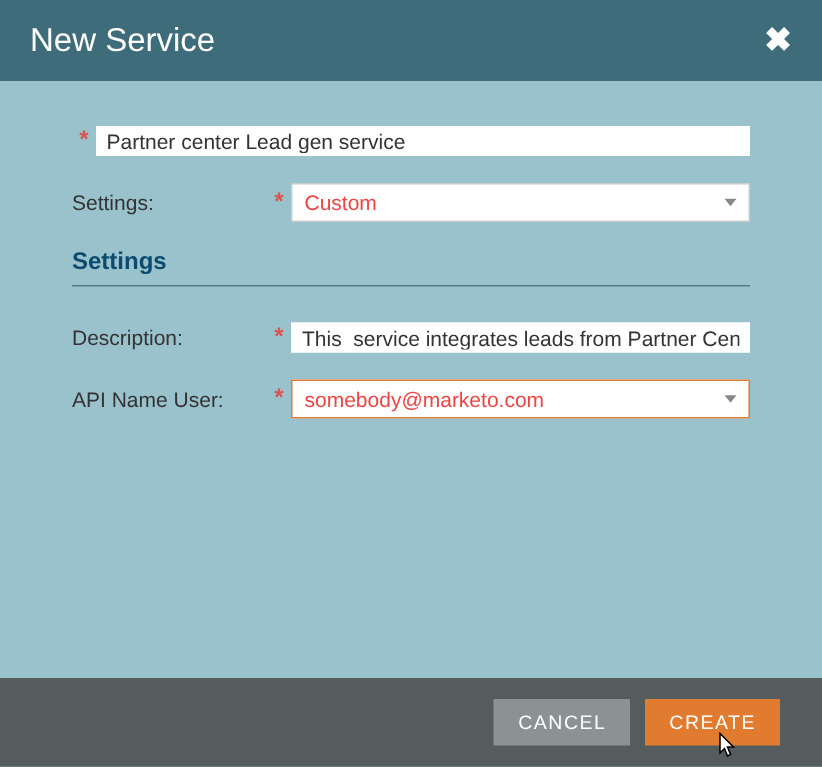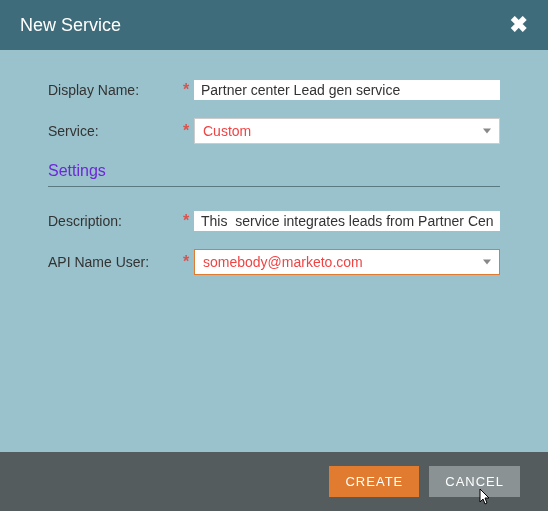--- a/index.html
+++ b/index.html
@@ -23,21 +23,21 @@
   }
   .titlebar {
     background: #3f6c7a;
     color: #fff;
     padding: 14px 20px;
     display: flex;
     align-items: center;
     justify-content: space-between;
   }
   .titlebar h1 {
-    font-size: 18px;
+    font-size: 22px;
     font-weight: 400;
   }
   .close-x {
     font-size: 22px;
     font-weight: bold;
     cursor: pointer;
     line-height: 1;
   }
   .content {
     background: #9ac2cc;
@@ -97,24 +97,24 @@
     top: 50%;
     transform: translateY(-50%);
     width: 0;
     height: 0;
     border-left: 4px solid transparent;
     border-right: 4px solid transparent;
     border-top: 5px solid #888;
   }
   .section-heading {
     font-size: 16px;
-    color: #6d28d9;
+    color: #0c4a6e;
     margin-top: 8px;
     margin-bottom: 6px;
-    font-weight: 400;
+    font-weight: 700;
   }
   .section-rule {
     border: none;
     border-top: 1px solid #5a7a82;
     margin-bottom: 24px;
   }
   .footer {
     background: #545c5e;
     padding: 14px 28px;
     display: flex;
@@ -153,29 +153,28 @@
 <div class="dialog">
 
   <div class="titlebar">
     <h1>New Service</h1>
     <span class="close-x">✖</span>
   </div>
 
   <div class="content">
 
     <div class="form-row">
-      <div class="label-col">Display Name:</div>
       <div class="req-col">*</div>
       <div class="input-col">
         <input type="text" class="text-input" value="Partner center Lead gen service" style="">
       </div>
     </div>
 
     <div class="form-row">
-      <div class="label-col">Service:</div>
+      <div class="label-col">Settings:</div>
       <div class="req-col">*</div>
       <div class="input-col">
         <div class="select-input">
           <span>Custom</span>
           <span class="select-caret"></span>
         </div>
       </div>
     </div>
 
     <div class="section-heading">Settings</div>
@@ -196,22 +195,22 @@
         <div class="select-input active">
           <span>somebody@marketo.com</span>
           <span class="select-caret"></span>
         </div>
       </div>
     </div>
 
   </div>
 
   <div class="footer">
+    <button class="btn btn-cancel">CANCEL</button>
     <button class="btn btn-create">CREATE</button>
-    <button class="btn btn-cancel">CANCEL</button>
     <span class="cursor">
       <svg width="16" height="20" viewBox="0 0 16 20">
         <path d="M4 1 L4 14 L7 11 L9 16 L11 15 L9 10 L13 10 Z" fill="#fff" stroke="#000" stroke-width="1"></path>
       </svg>
     </span>
   </div>
 
 </div>
 
 </body></html>

